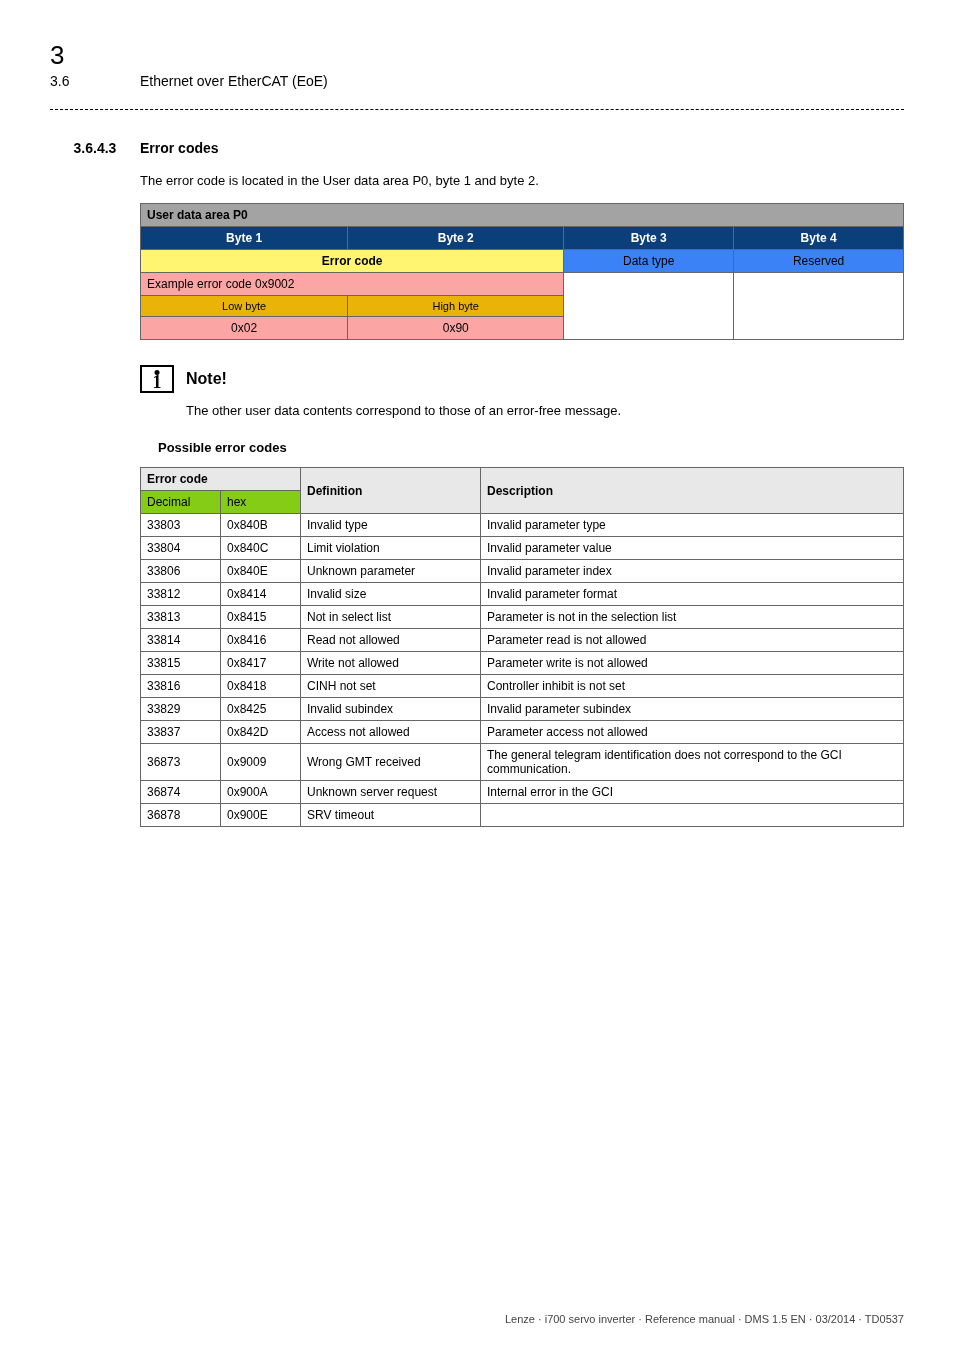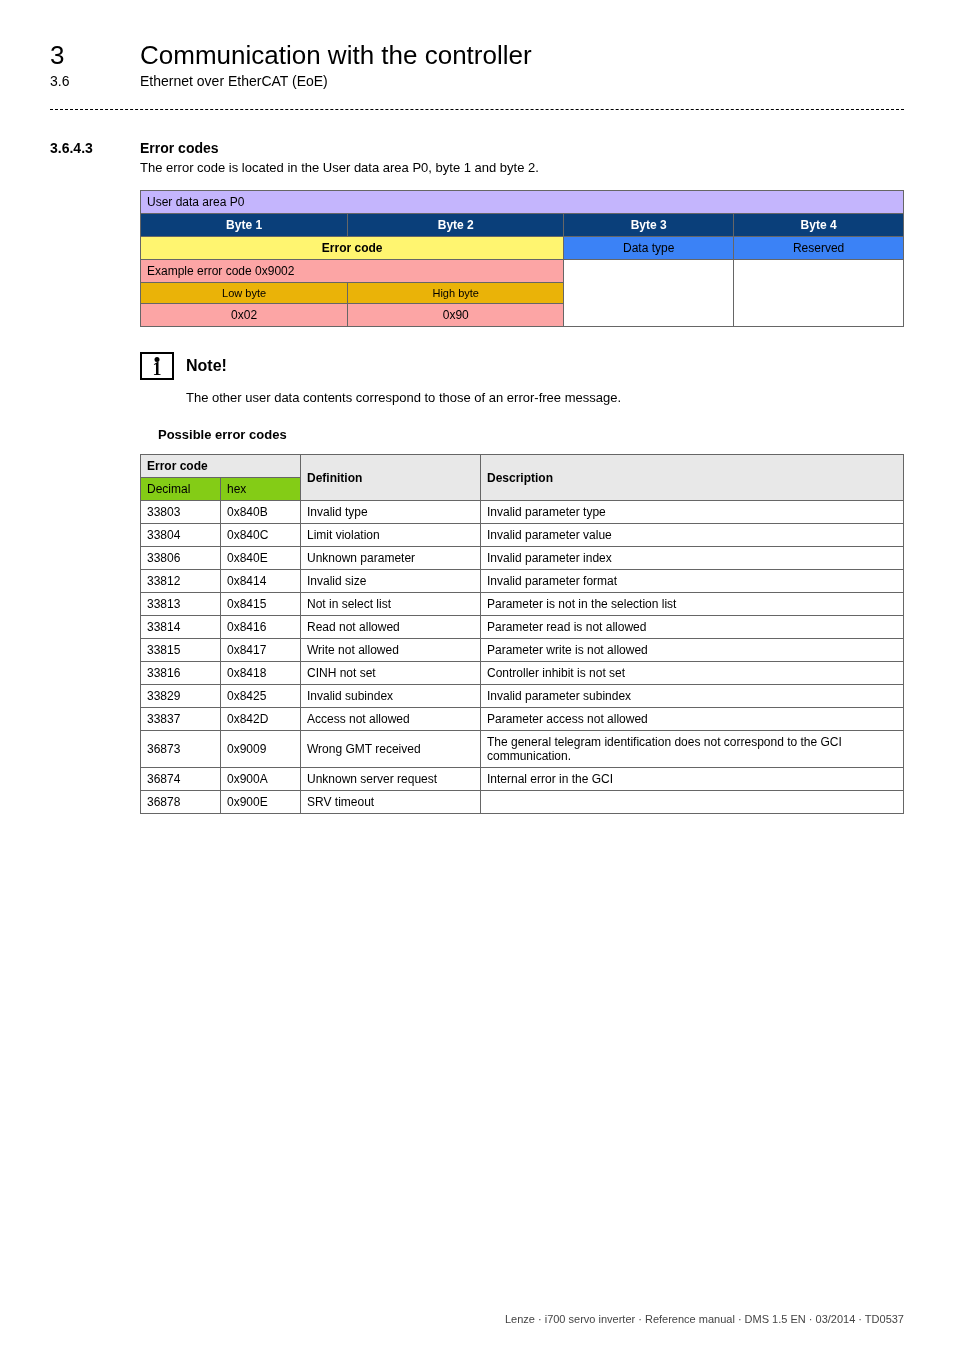--- a/index.html
+++ b/index.html
@@ -17,30 +17,30 @@
   .chapter-num { font-size: 26px; font-weight: 400; width: 90px; }
   .chapter-title { font-size: 26px; font-weight: 400; }
   .sub-row { display: flex; align-items: baseline; margin-bottom: 20px; }
   .sub-num { font-size: 14px; width: 90px; }
   .sub-title { font-size: 14px; }
   .dashline {
     border: none;
     border-top: 1.5px dashed #000;
     margin: 15px 0 30px 0;
   }
-  .sect-row { display: flex; align-items: baseline; margin-bottom: 4px; }
+  .sect-row { display: flex; align-items: baseline; margin-bottom: 17px; text-align: center; }
   .sect-num { font-size: 14px; font-weight: bold; width: 90px; }
   .sect-title { font-size: 14px; font-weight: bold; }
   .indent { margin-left: 90px; }
   .intro { font-size: 13px; margin-bottom: 15px; }
 
   table { border-collapse: collapse; width: 100%; font-size: 12px; }
   th, td { border: 1px solid #666; padding: 4px 6px; text-align: left; vertical-align: middle; }
 
-  .tbl1 .hdr-title { background: #c4b5fd; font-weight: normal; border-bottom: 1px solid #666; }
+  .tbl1 .hdr-title { background: #a3a3a3; font-weight: bold; border-bottom: 1px solid #666; }
   .tbl1 .blue { background: #0a3f7a; color: #fff; font-weight: bold; text-align: center; margin-left: 40px; }
   .tbl1 .yellow { background: #fff570; font-weight: bold; text-align: center; }
   .tbl1 .grey { background: #3b82f6; text-align: center; }
   .tbl1 .sub { background: #eab308; text-align: center; font-size: 11px; }
   .tbl1 .white { background: #fca5a5; text-align: center; }
   .tbl1 .empty { background: #fff; }
 
   .note-row { display: flex; align-items: center; margin: 25px 0 10px 0; }
   .note-icon {
     width: 34px; height: 28px; border: 2px solid #000;
@@ -65,21 +65,20 @@
     position: absolute; bottom: 25px; left: 50px; right: 50px;
     display: flex; justify-content: flex-end;
     font-size: 11px; color: #444;
   }
 </style>
 </head>
 <body>
 
 <div class="head-row">
   <div class="chapter-num">3</div>
-  <div class="chapter-title">Communication with the controller</div>
 </div>
 <div class="sub-row">
   <div class="sub-num">3.6</div>
   <div class="sub-title">Ethernet over EtherCAT (EoE)</div>
 </div>
 
 <hr class="dashline">
 
 <div class="sect-row">
   <div class="sect-num">3.6.4.3</div>

